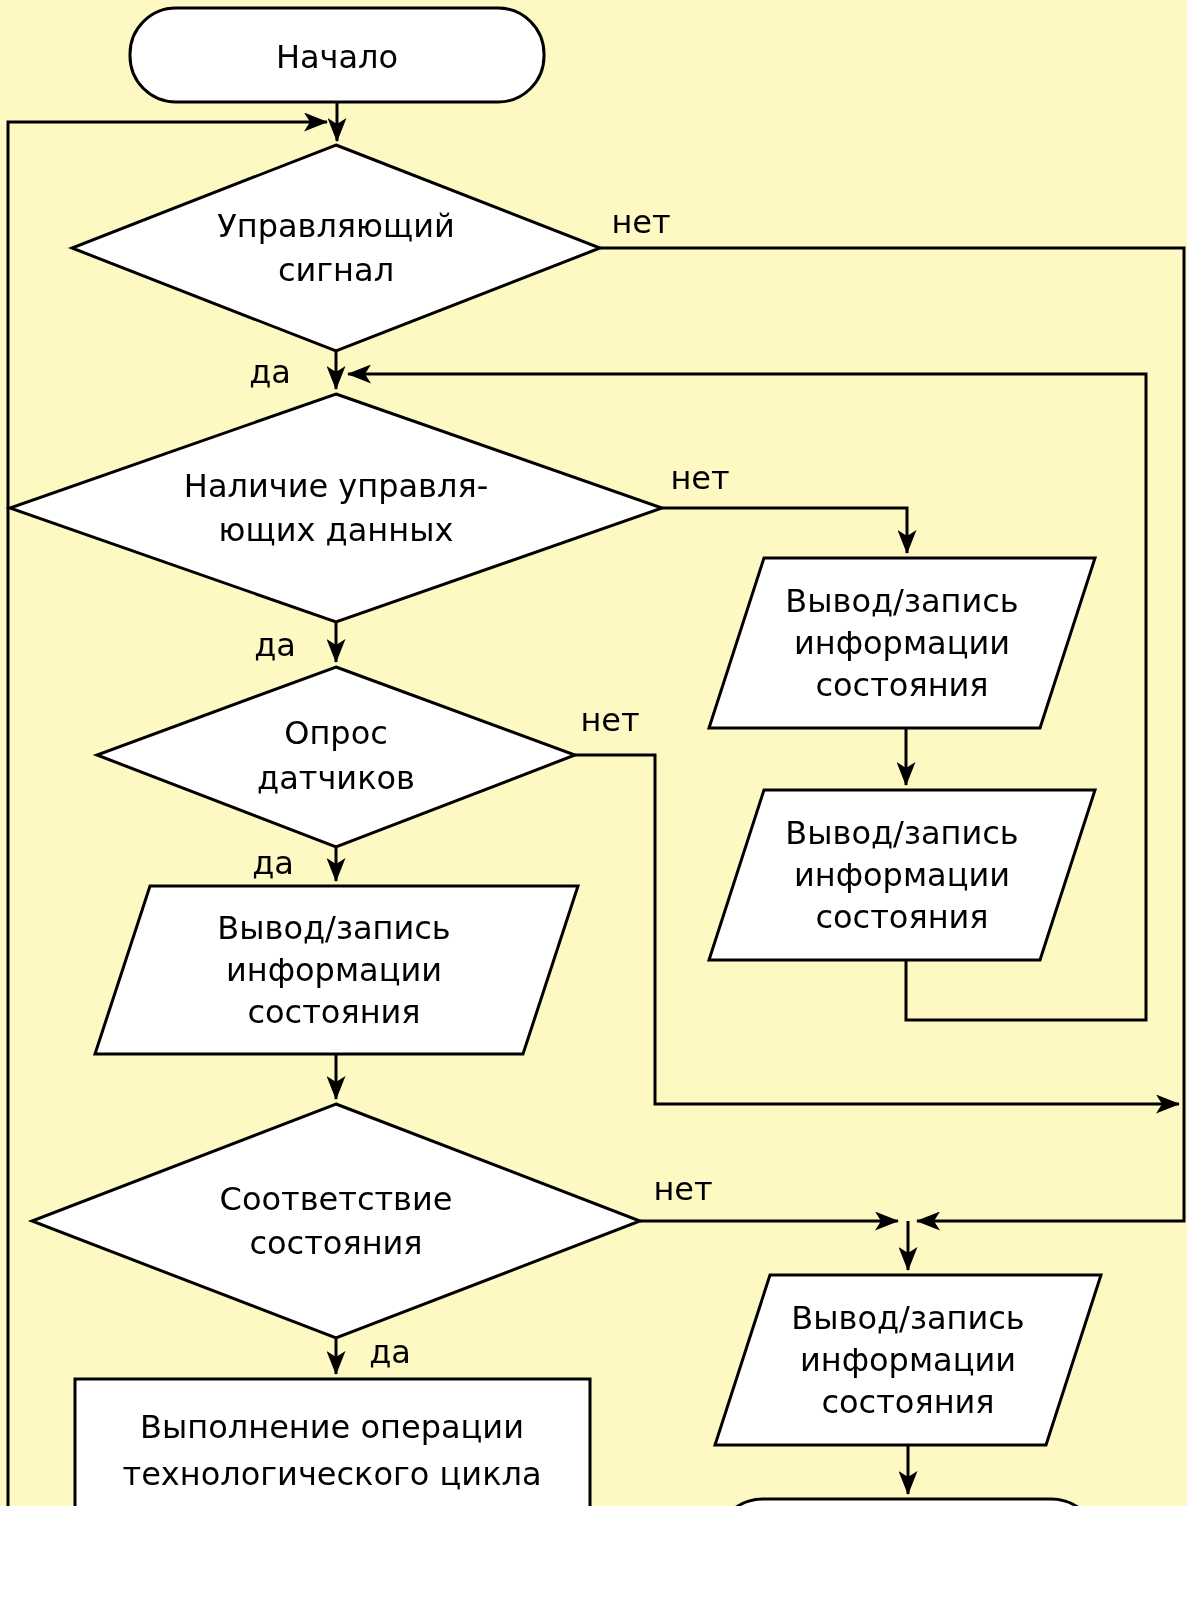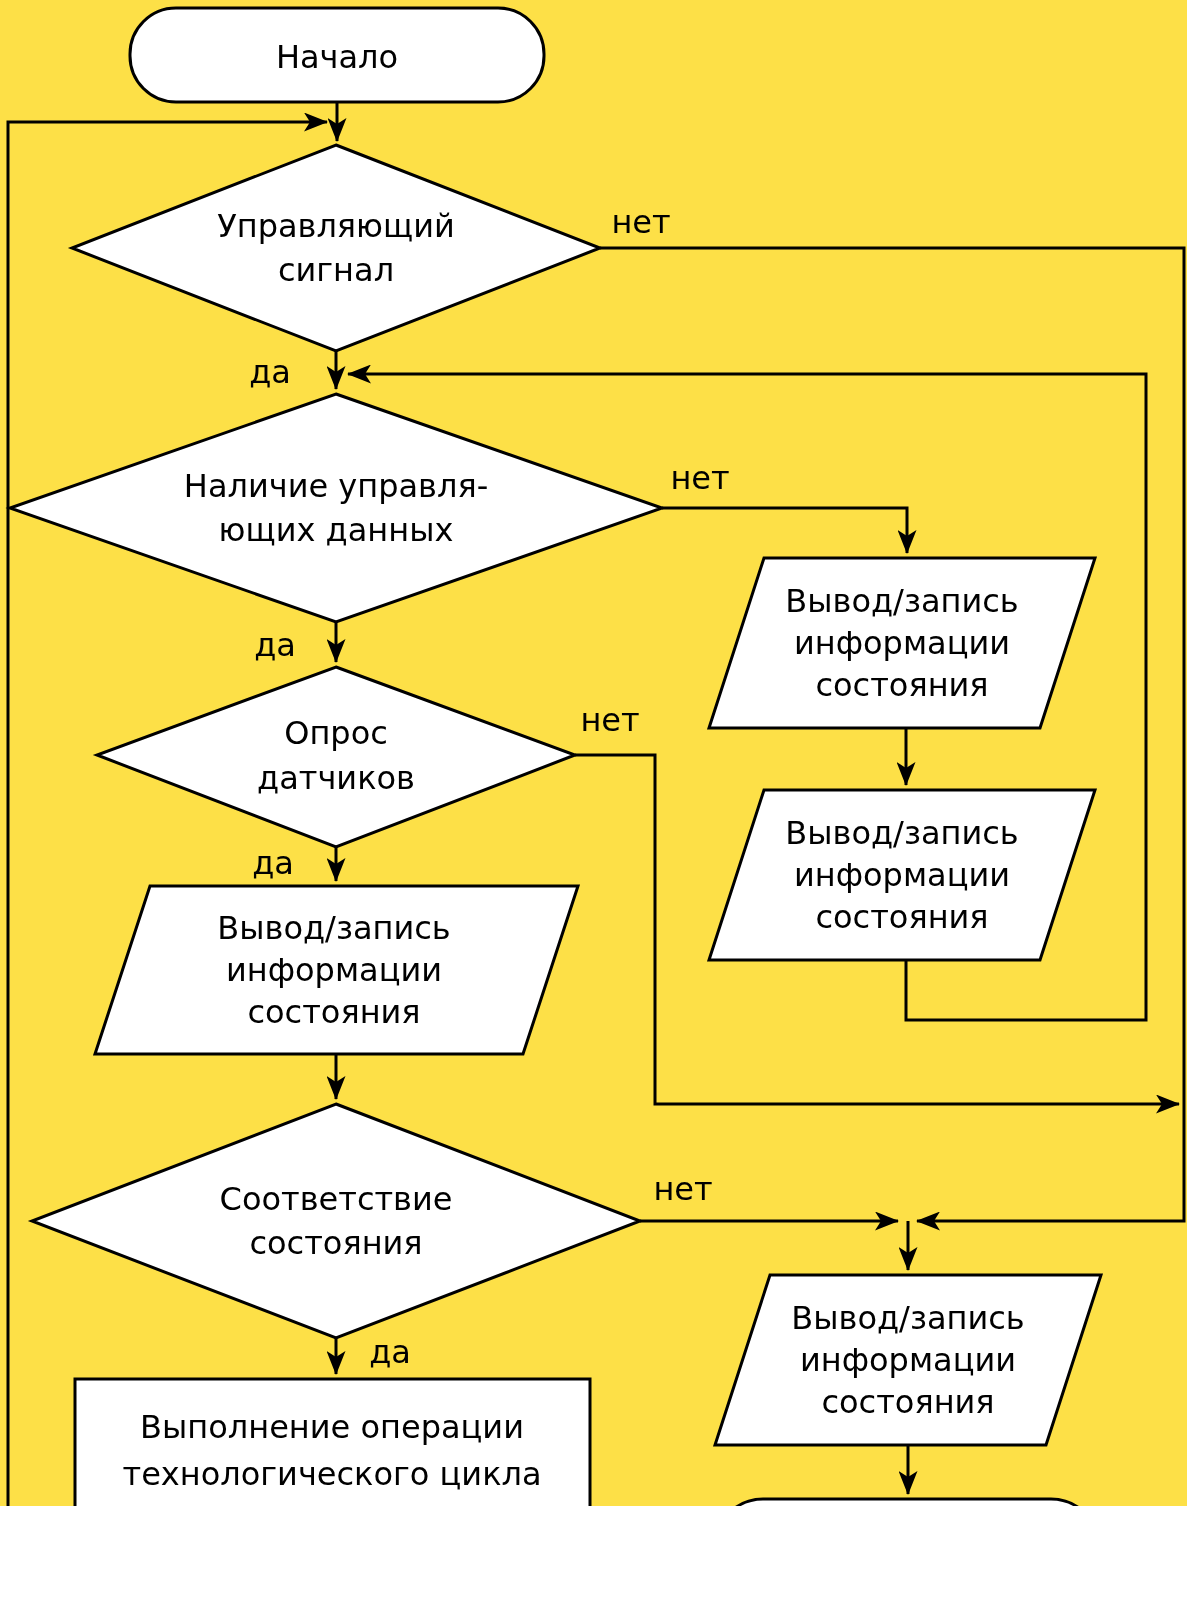--- a/index.html
+++ b/index.html
@@ -4,21 +4,21 @@
 <style>
   html, body {
     margin: 0;
     padding: 0;
     background: #ffffff;
   }
   .page {
     position: relative;
     width: 1187px;
     height: 1506px;
-    background: #fde047;
+    background: #fef9c3;
     overflow: hidden;
   }
   svg {
     display: block;
   }
   .shape {
     fill: #ffffff;
     stroke: #000000;
     stroke-width: 3;
     stroke-linejoin: miter;

